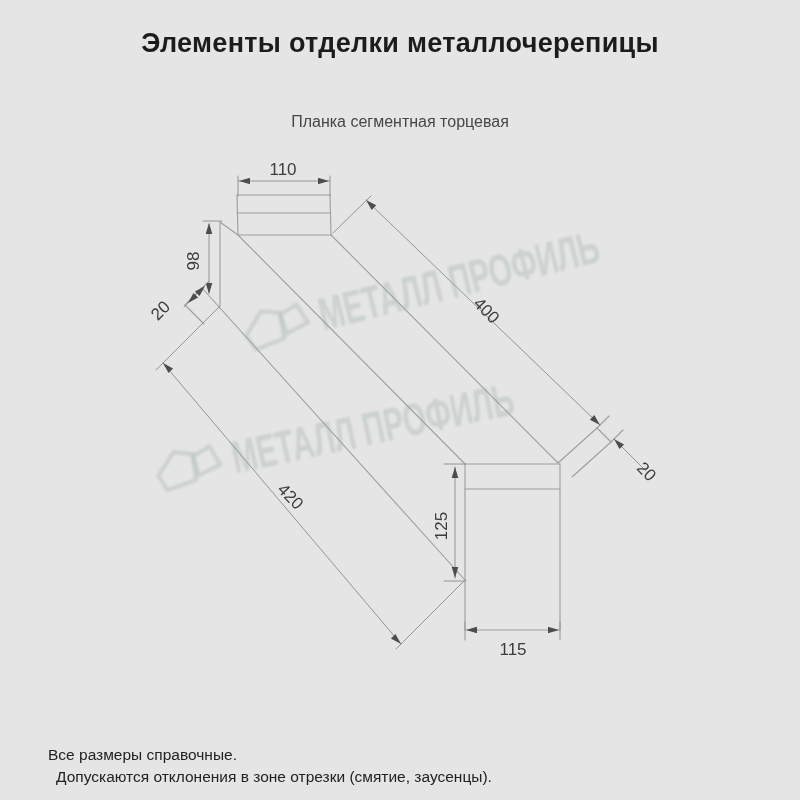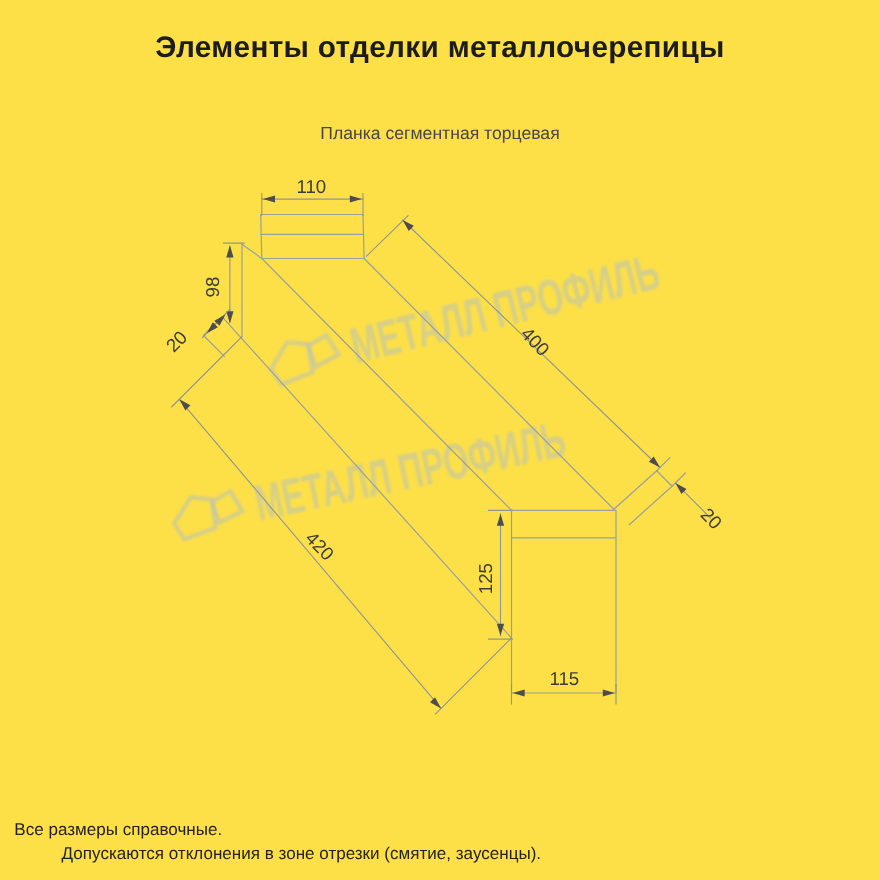--- a/index.html
+++ b/index.html
@@ -1,17 +1,17 @@
 <!DOCTYPE html>
 <html><head>
 <meta charset="utf-8">
 <style>
   html,body{margin:0;padding:0;background:#ffffff;}
   .page{
-    position:relative;width:800px;height:800px;background:#fde047;overflow:hidden;
+    position:relative;width:800px;height:800px;background:#e5e5e5;overflow:hidden;
     font-family:"Liberation Sans", sans-serif;
   }
   .title{
     position:absolute;top:28px;left:0;width:800px;text-align:center;
     font-size:27px;font-weight:bold;color:#1c1c1c;letter-spacing:.3px;
   }
   .subtitle{
     position:absolute;top:110px;left:0;width:800px;text-align:center;
     font-size:16px;color:#464646;line-height:23px;
   }
@@ -29,21 +29,21 @@
   .dim-label{
     position:absolute;font-size:17px;color:#3c3c3c;white-space:nowrap;
     transform:translate(-50%,-50%);
   }
   .rot45{transform:translate(-50%,-50%) rotate(46deg);}
   .rotm45{transform:translate(-50%,-50%) rotate(-45deg);}
   .rotm90{transform:translate(-50%,-50%) rotate(-90deg);}
   .notes{
     position:absolute;left:13px;font-size:15.5px;color:#222222;
   }
-  .note1{top:746px;}
+  .note1{top:746px;margin-left:35px;}
   .note2{top:768px;margin-left:43px;}
 </style>
 </head>
 <body>
 
 <div class="page">
 
   <div class="watermark wm1">
     <svg width="74" height="52" viewBox="0 0 74 52">
       <polygon points="6,28 26,8 44,14 42,40 12,44" fill="none" stroke="rgba(183,193,186,.55)" stroke-width="4"></polygon>
@@ -168,19 +168,19 @@
       <polygon points="559,630 548,626.8 548,633.2" fill="#4d4d4d"></polygon>
     </g>
   </svg>
 
   <div class="dim-label" style="left:283px;top:170px;">110</div>
   <div class="dim-label rotm90" style="left:194px;top:261px;">98</div>
   <div class="dim-label rotm45" style="left:161px;top:311px;">20</div>
   <div class="dim-label rot45" style="left:486px;top:311px;">400</div>
   <div class="dim-label rot45" style="left:290px;top:497px;">420</div>
   <div class="dim-label rotm90" style="left:442px;top:526px;">125</div>
-  <div class="dim-label" style="left:513px;top:618px;">115</div>
+  <div class="dim-label" style="left:513px;top:650px;">115</div>
   <div class="dim-label rot45" style="left:646px;top:472px;">20</div>
 
   <div class="notes note1">Все размеры справочные.</div>
   <div class="notes note2">Допускаются отклонения в зоне отрезки (смятие, заусенцы).</div>
 
 </div>
 
 </body></html>

